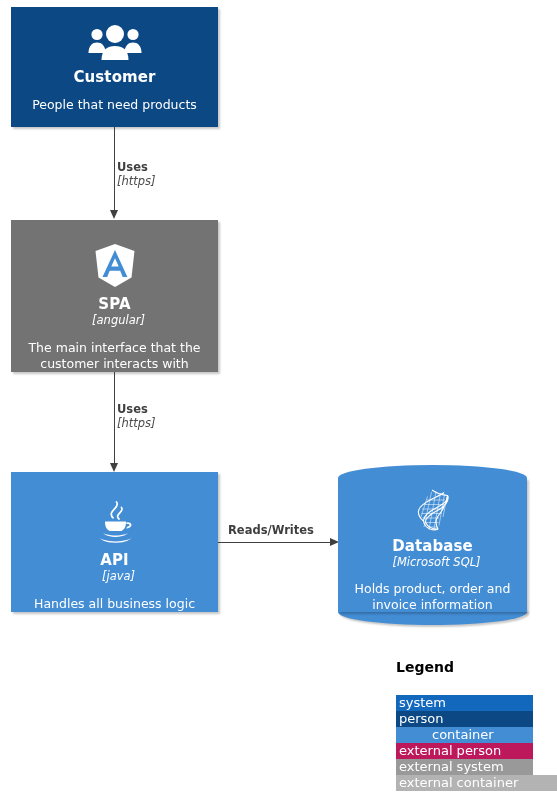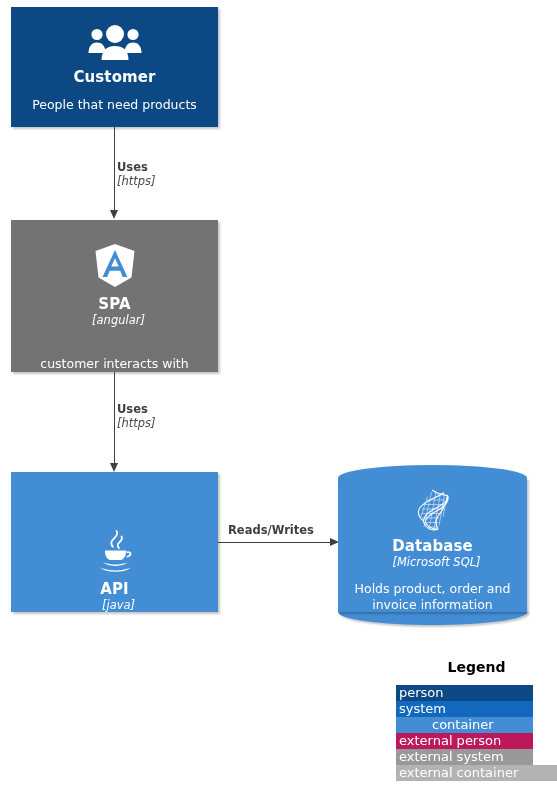--- a/index.html
+++ b/index.html
@@ -194,22 +194,21 @@
     position: absolute;
     left: 396px;
     top: 659px;
     width: 161px;
   }
   #legend .legend-title {
     font-weight: bold;
     font-size: 14px;
     line-height: 17px;
     color: #000000;
-    margin-bottom: 9px;
-    text-align: center;
+    margin-bottom: 19px;
   }
   .legend-row {
     height: 16px;
     line-height: 16px;
     font-size: 13px;
     color: #ffffff;
     padding-left: 3px;
     box-sizing: border-box;
     width: 137px;
     overflow: visible;
@@ -247,21 +246,21 @@
   <div class="node" id="node-spa">
     <span class="icon-wrap">
       <svg width="42" height="45" viewBox="0 0 42 45" xmlns="http://www.w3.org/2000/svg">
         <path d="M21 1 L40.5 8 L37.5 34.5 L21 44 L4.5 34.5 L1.5 8 Z" fill="#ffffff"></path>
         <path d="M21 7 L21 7 L8.5 34 L13.2 34 L15.7 27.7 L26.2 27.7 L28.7 34 L33.4 34 Z M21 15.3 L24.7 23.6 L17.3 23.6 Z" fill="#438dd5"></path>
       </svg>
     </span>
     <span class="node-name">SPA</span>
     <span class="node-tech">[angular]</span>
     <span class="node-desc">
-      <br>
+      <span>The main interface that the</span><br>
       <span>customer interacts with</span>
     </span>
   </div>
 
   <div class="rel-line vertical" id="rel2-line" style="left:114px; top:372px; height:92px;"></div>
   <div class="arrow-down" id="rel2-arrow" style="left:109.5px; top:463px;"></div>
   <div class="rel-label" id="rel2-label" style="left:117px; top:402px;">
     <span class="rel-title">Uses</span>
     <span class="rel-tech">[https]</span>
   </div>
@@ -276,20 +275,21 @@
         <g fill="#ffffff">
           <path d="M10 21.5 L31 21.5 C31 21.5 31.6 28.5 26.5 31 L14.5 31 C9.4 28.5 10 21.5 10 21.5 Z"></path>
           <path d="M31.5 22.3 C34.5 22 36.6 23.2 36.5 25 C36.4 27.1 33.6 28.3 31.3 28.6 L31.9 26.9 C33.2 26.6 34.6 26 34.6 25.1 C34.6 24.2 33.2 23.9 31.4 24.1 Z"></path>
           <path d="M8.5 33.5 C8.5 33.5 14 35.5 20.5 35.5 C27 35.5 32.5 33.5 32.5 33.5 C32.5 33.5 29.5 36.9 20.5 36.9 C11.5 36.9 8.5 33.5 8.5 33.5 Z"></path>
           <path d="M5 38.5 C5 38.5 12 41.4 20.5 41.4 C29 41.4 36 38.5 36 38.5 C36 38.5 31.5 42.8 20.5 42.8 C9.5 42.8 5 38.5 5 38.5 Z"></path>
         </g>
       </svg>
     </span>
     <span class="node-name">API</span>
     <span class="node-tech">[java]</span>
+    <span class="node-desc">Handles all business logic</span>
   </div>
 
   <div class="rel-line horizontal" id="rel3-line" style="left:218px; top:542px; width:113px;"></div>
   <div class="arrow-right" id="rel3-arrow" style="left:330px; top:537.5px;"></div>
   <div class="rel-label centered" id="rel3-label" style="left:228px; top:523px;">
     <span class="rel-title">Reads/Writes</span>
   </div>
 
   <div class="node" id="node-database">
     <div class="cyl-bottom"></div>
@@ -313,21 +313,21 @@
       <span class="node-tech">[Microsoft SQL]</span>
       <span class="node-desc">
         <span>Holds product, order and</span><br>
         <span>invoice information</span>
       </span>
     </div>
   </div>
 
   <div id="legend">
     <div class="legend-title">Legend</div>
+    <div class="legend-row" style="background:#1168bd;">system</div>
     <div class="legend-row" style="background:#0b4884;">person</div>
-    <div class="legend-row" style="background:#1168bd;">system</div>
     <div class="legend-row" style="background:#438dd5;padding-left:36px;">container</div>
     <div class="legend-row" style="background:#be185d;">external person</div>
     <div class="legend-row" style="background:#999999;">external system</div>
     <div class="legend-row wide" style="background:#b3b3b3;">external container</div>
   </div>
 
 </div>
 
 </body></html>

